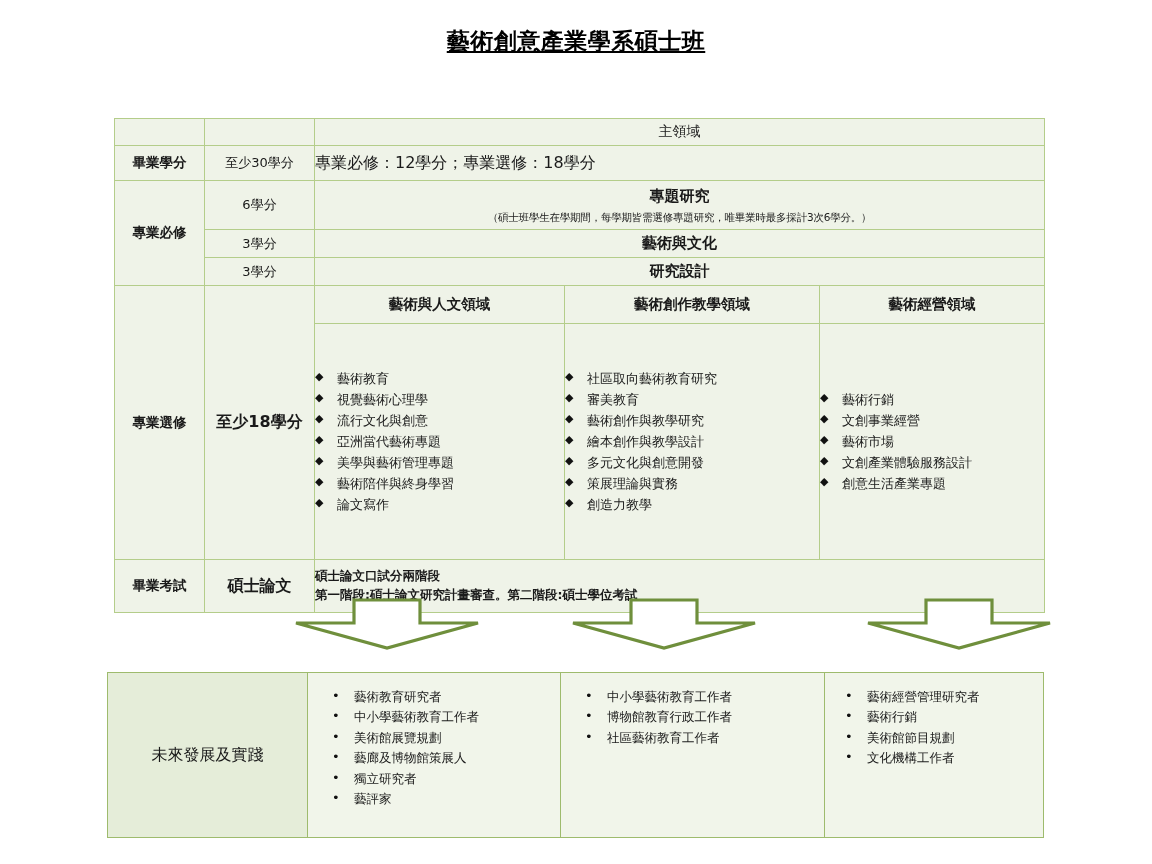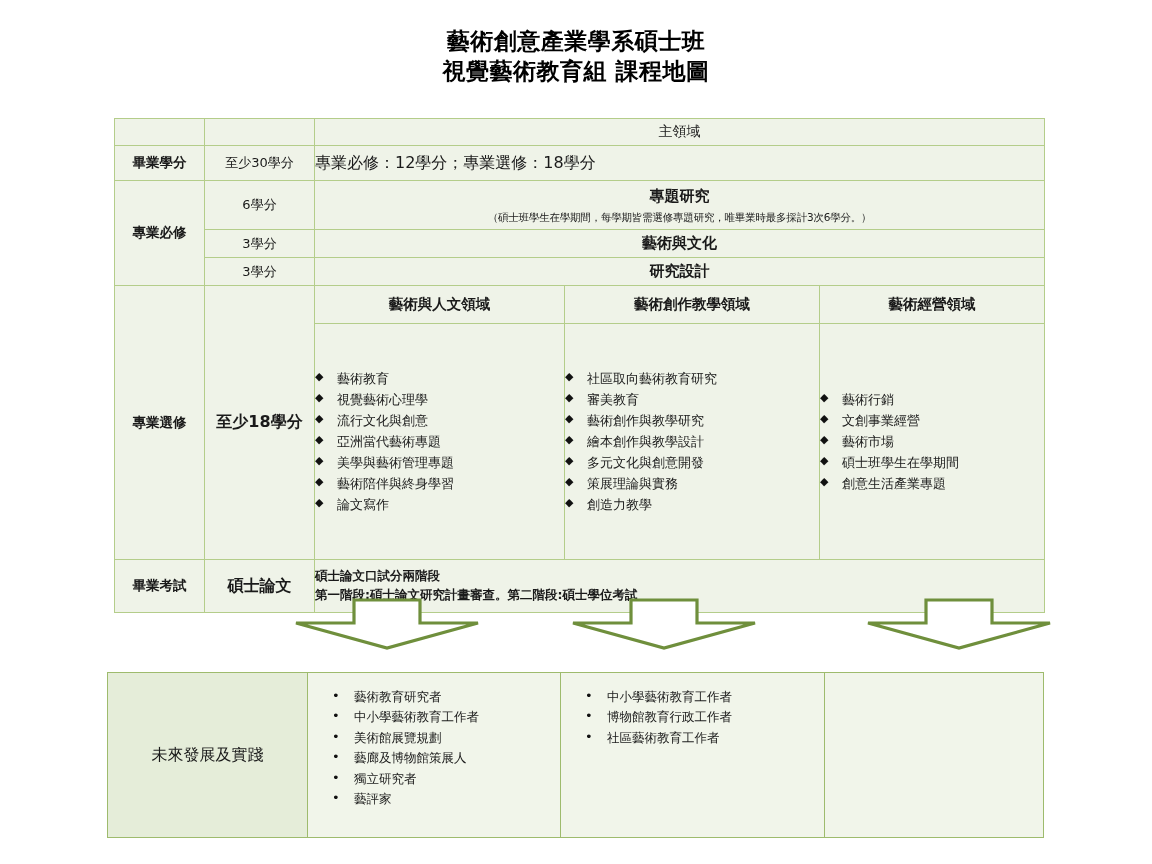--- a/index.html
+++ b/index.html
@@ -24,20 +24,21 @@
     top: 26px;
     width: 1152px;
     text-align: center;
     line-height: 1.32;
   }
   .title-line {
     font-size: 23px;
     font-weight: bold;
     letter-spacing: 0.5px;
     color: #000000;
+    text-decoration: underline;
   }
 
   
   .curriculum-table {
     position: absolute;
     left: 114px;
     top: 118px;
     width: 930px;
     border-collapse: collapse;
     table-layout: fixed;
@@ -218,21 +219,20 @@
     top: -1px;
     font-size: 13px;
     color: #111;
   }
 </style>
 </head>
 <body>
 
 <div class="title-block">
   <div class="title-line">藝術創意產業學系碩士班</div>
-  <div class="title-line">視覺藝術教育組  課程地圖</div>
 </div>
 
 <table class="curriculum-table">
   <colgroup>
     <col class="col-label">
       <col class="col-credit">
     <col style="width:250px">
       <col style="width:255px">
       <col style="width:225px">
   </colgroup>
@@ -298,21 +298,21 @@
             <li>多元文化與創意開發</li>
             <li>策展理論與實務</li>
             <li>創造力教學</li>
           </ul>
     </td>
     <td class="elect-cell tint-a">
       <ul class="elect-list">
             <li>藝術行銷</li>
             <li>文創事業經營</li>
             <li>藝術市場</li>
-            <li>碩士班學生在學期間</li>
+            <li>文創產業體驗服務設計</li>
             <li>創意生活產業專題</li>
           </ul>
     </td>
   </tr>
 
   <tr class="row-exam">
     <td class="cell-label">畢業考試</td>
     <td class="cell-credit big">碩士論文</td>
     <td class="cell-main exam-text" colspan="3">
       <span>碩士論文口試分兩階段</span>
@@ -346,13 +346,21 @@
         <li>藝評家</li>
       </ul>
   </div>
   <div class="outcome-col c2 divider">
     <ul class="outcome-list">
         <li>中小學藝術教育工作者</li>
         <li>博物館教育行政工作者</li>
         <li>社區藝術教育工作者</li>
       </ul>
   </div>
+  <div class="outcome-col c3">
+    <ul class="outcome-list">
+        <li>藝術經營管理研究者</li>
+        <li>藝術行銷</li>
+        <li>美術館節目規劃</li>
+        <li>文化機構工作者</li>
+      </ul>
+  </div>
 </div>
 
 </body></html>

